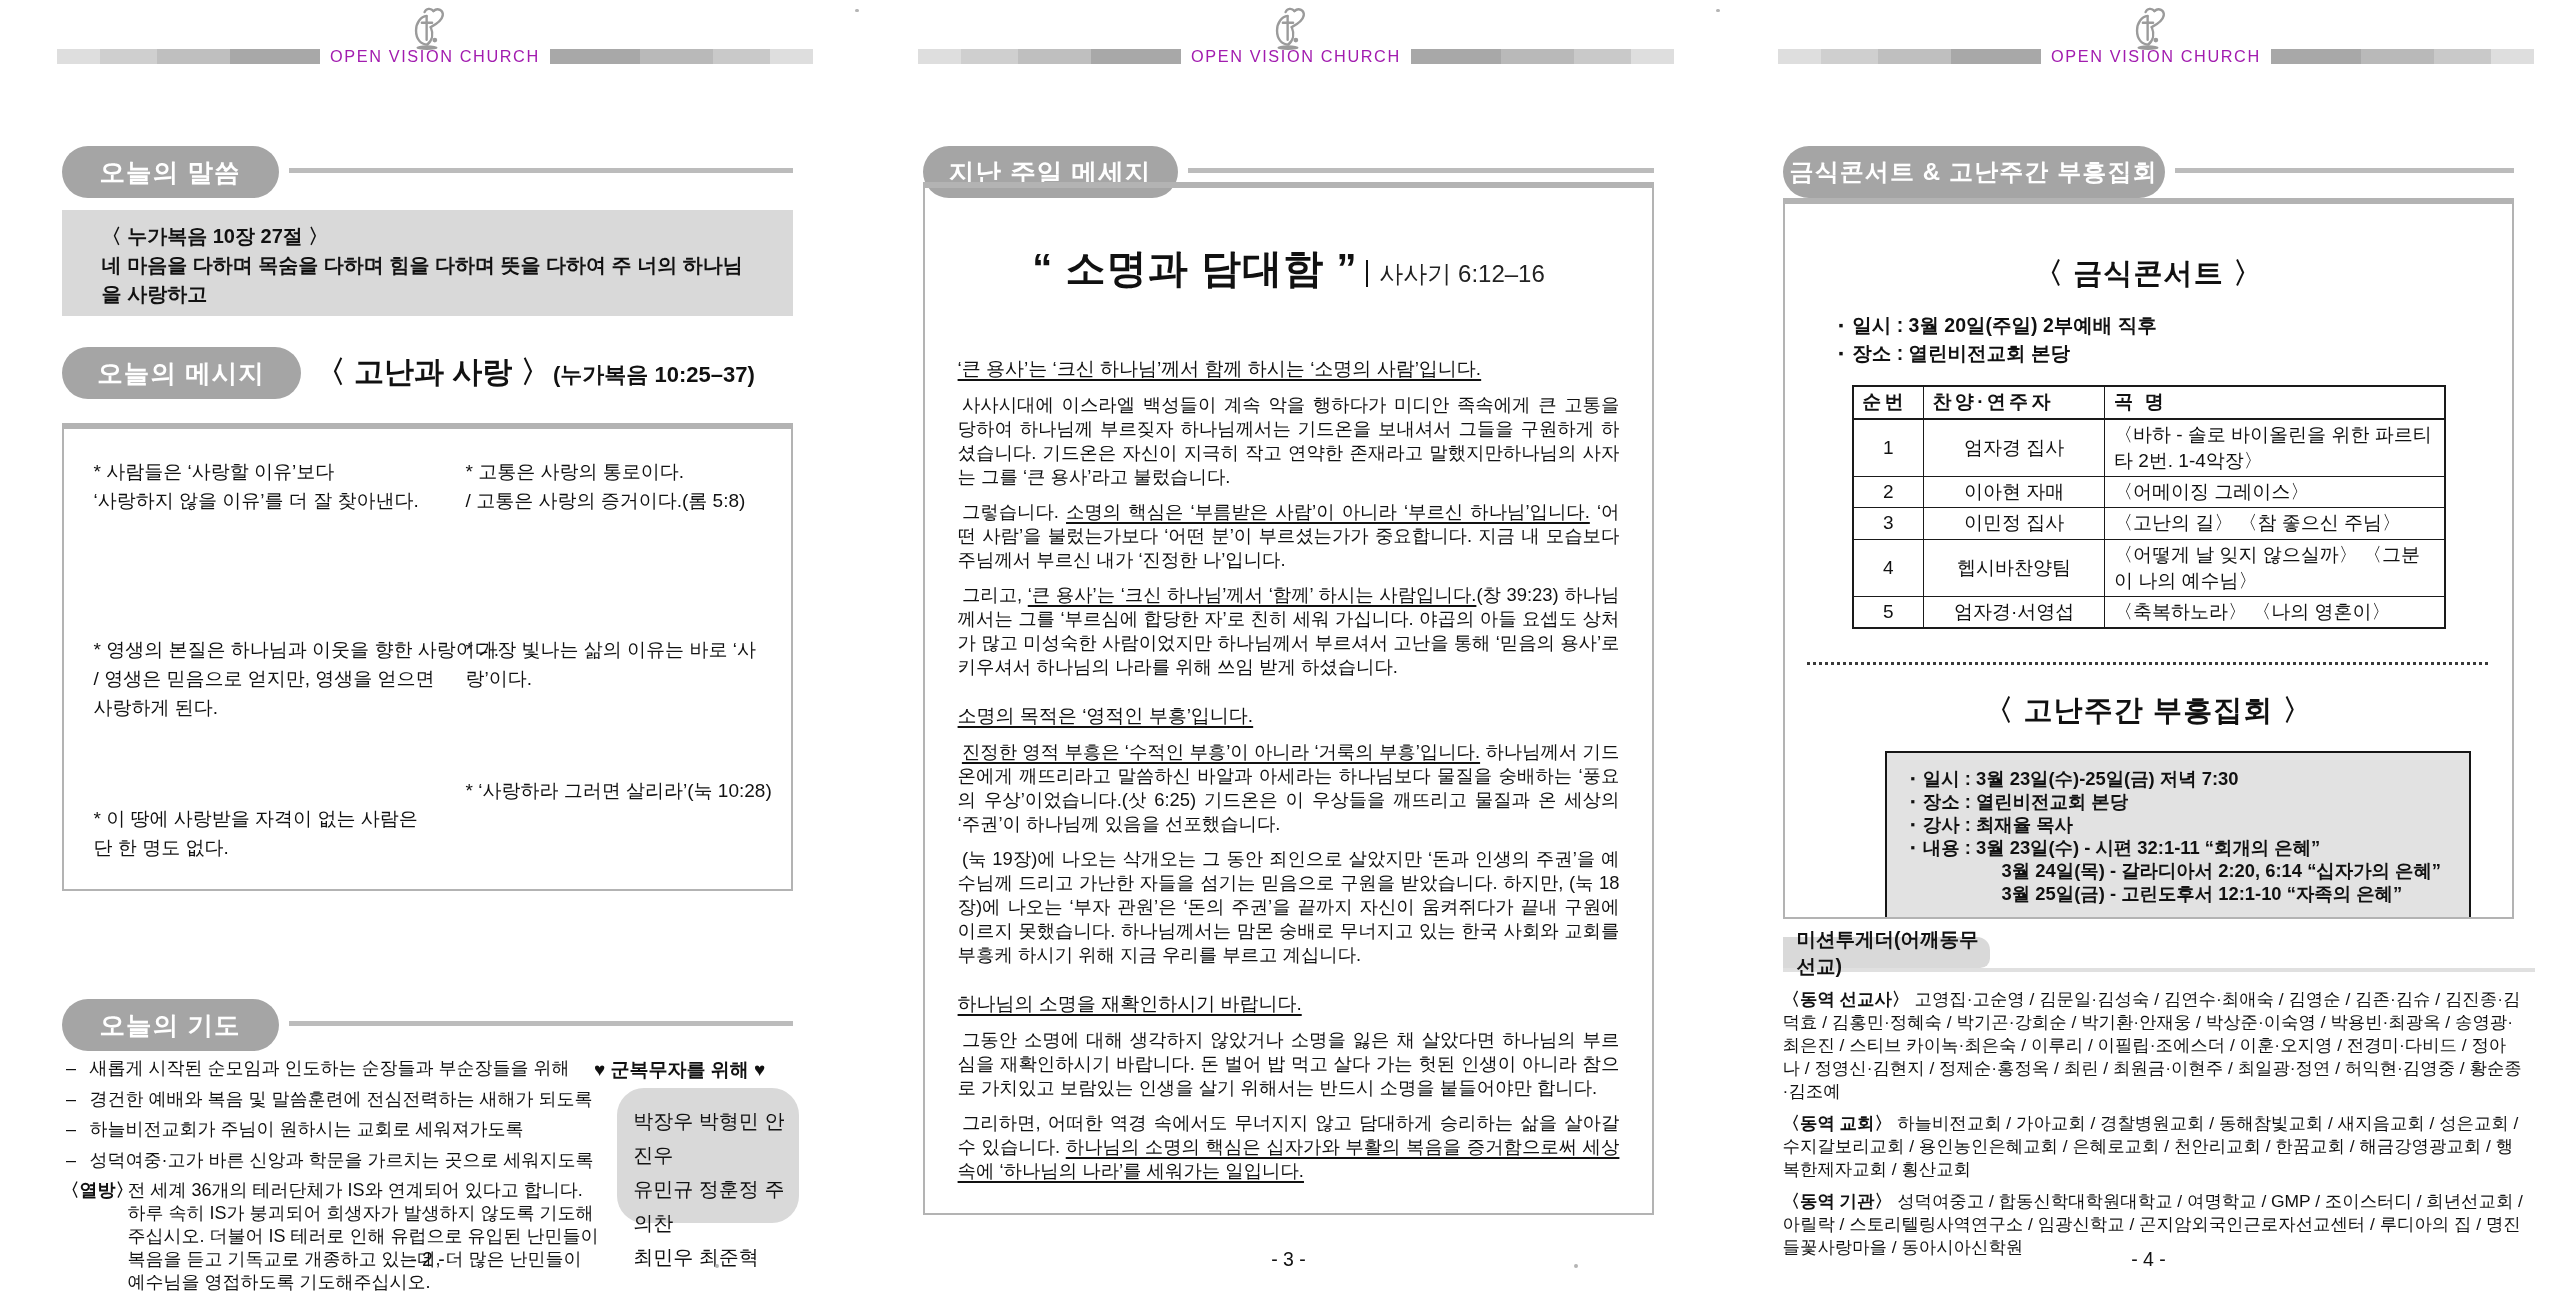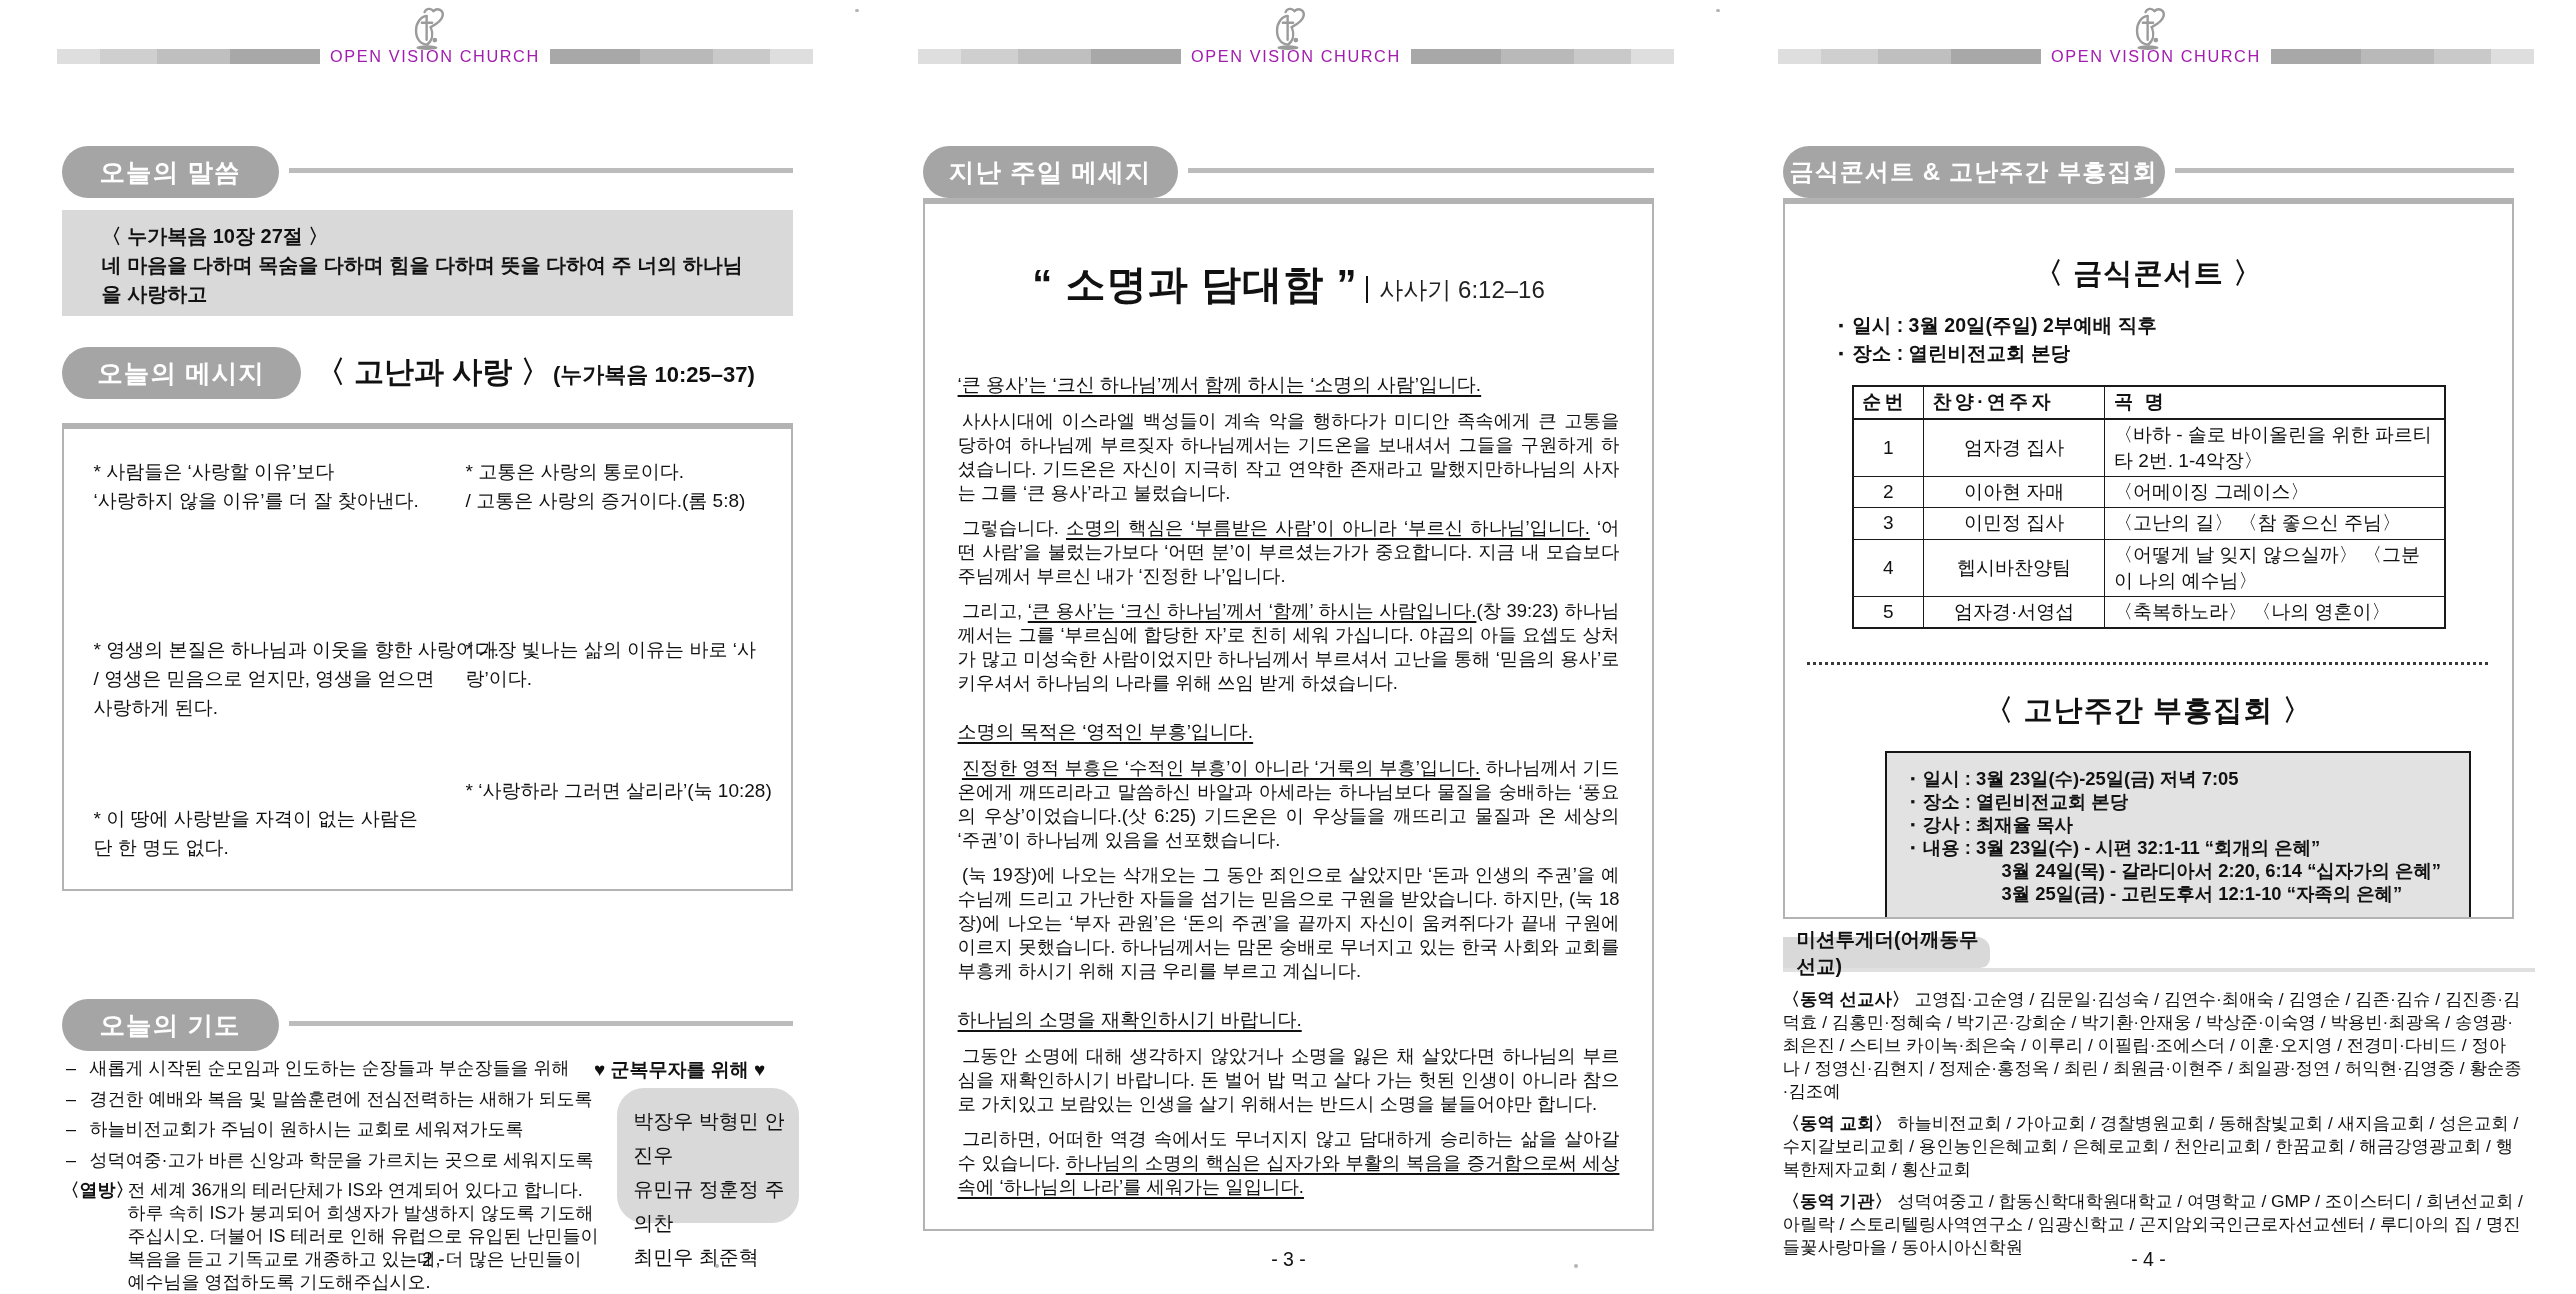--- a/index.html
+++ b/index.html
@@ -49,21 +49,21 @@
   .yb{position:relative;padding-left:66px;margin-top:3.3px;}
   .yb .yb-label{position:absolute;left:0;top:0;font-weight:bold;}
   .mil-title{position:absolute;left:553px;top:1057px;width:206px;text-align:left;
              font-size:19px;font-weight:bold;}
   .mil-box{position:absolute;left:576px;top:1088px;width:182px;height:135px;background:#d9d9d9;
            border-radius:27px;padding:16.3px 0 0 16.3px;box-sizing:border-box;
            font-size:20px;line-height:34px;}
   .pgnum{position:absolute;left:0;right:0;top:1248px;text-align:center;font-size:19.5px;}
 
   
-  .sermon-box{position:absolute;left:20.6px;right:20.6px;top:198px;height:1033px;
+  .sermon-box{position:absolute;left:20.6px;right:20.6px;top:182px;height:1033px;
               border:2.2px solid #b3b3b3;border-top:6px solid #b3b3b3;box-sizing:border-box;
               padding:0 33px;overflow:hidden;}
   .s-title{margin-top:53px;text-align:center;white-space:nowrap;}
   .s-title .t-main{font-size:40px;font-weight:bold;letter-spacing:1.1px;}
   .s-title .t-ref{font-size:24px;color:#222;border-left:2.7px solid #111;
                   padding-left:11px;margin-left:8.7px;}
   .sermon-body{margin-top:61px;font-size:18.4px;line-height:24px;text-align:justify;}
   .s-head{font-size:19px;font-weight:normal;margin:25px 0 12px;
           text-decoration:underline;text-underline-offset:4.3px;text-decoration-thickness:1.6px;}
   .s-head:first-child{margin-top:0;}
@@ -310,21 +310,21 @@
             <tr>
               <td class="c">5</td>
               <td class="c">엄자경·서영섭</td>
               <td>〈축복하노라〉 〈나의 영혼이〉</td>
             </tr>
           </tbody>
       </table>
       <div class="dotline"></div>
       <div class="rev-title">〈 고난주간 부흥집회 〉</div>
       <div class="rev-box" id="revival-box">
-          <div class="rev-line"><span class="blt">▪</span><span>일시 : 3월 23일(수)-25일(금) 저녁 7:05</span></div>
+          <div class="rev-line"><span class="blt">▪</span><span>일시 : 3월 23일(수)-25일(금) 저녁 7:30</span></div>
           <div class="rev-line"><span class="blt">▪</span><span>장소 : 열린비전교회 본당</span></div>
           <div class="rev-line"><span class="blt">▪</span><span>강사 : 최재율 목사</span></div>
           <div class="rev-line"><span class="blt">▪</span><span>내용 : 3월 23일(수) - 시편 32:1-11  “회개의 은혜”</span></div>
           <div class="rev-cont">3월 24일(목) - 갈라디아서 2:20, 6:14  “십자가의 은혜”</div>
           <div class="rev-cont">3월 25일(금) - 고린도후서 12:1-10  “자족의 은혜”</div>
         </div>
 
     </div>
 
     <div class="mission-underline"></div>

